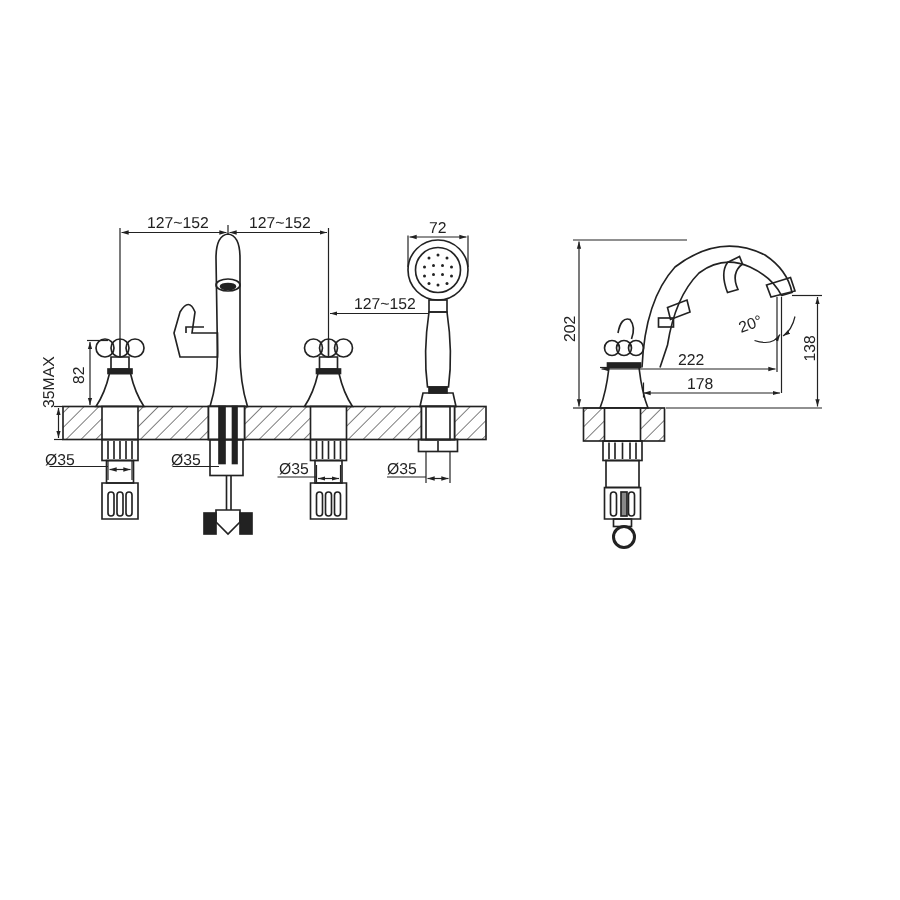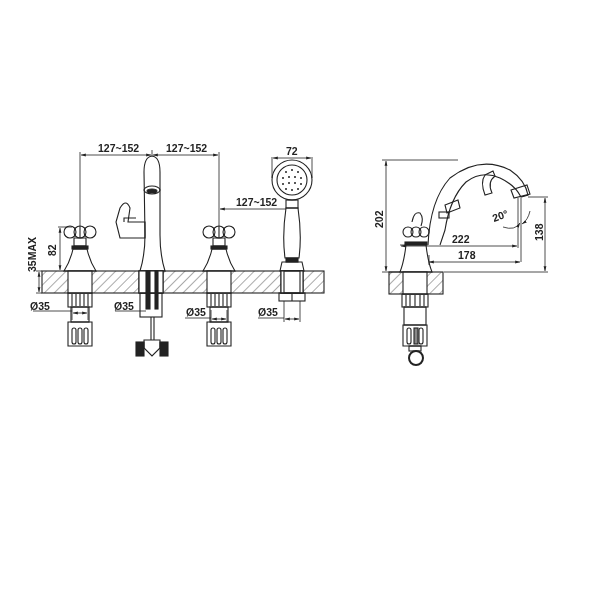--- a/index.html
+++ b/index.html
@@ -1,16 +1,16 @@
 <!DOCTYPE html>
 <html><head>
 <meta charset="utf-8">
 <style>
   html,body{margin:0;padding:0;background:#fff;}
-  #canvas{position:relative;width:600px;height:600px;background:#ffffff;overflow:hidden;font-family:"Liberation Sans",sans-serif;font-weight:bold;}
+  #canvas{position:relative;width:600px;height:600px;background:#ffffff;overflow:hidden;font-family:"Liberation Sans",sans-serif;}
   svg{position:absolute;left:0;top:0;}
   .dim{font-family:"Liberation Sans",sans-serif;font-size:10.5px;fill:#222;}
 </style>
 </head>
 <body>
 
 <div id="canvas">
 <svg width="600" height="600" viewBox="0 0 600 600">
   <defs>
     <pattern id="hatch" patternUnits="userSpaceOnUse" width="7" height="7" patternTransform="rotate(45)">

